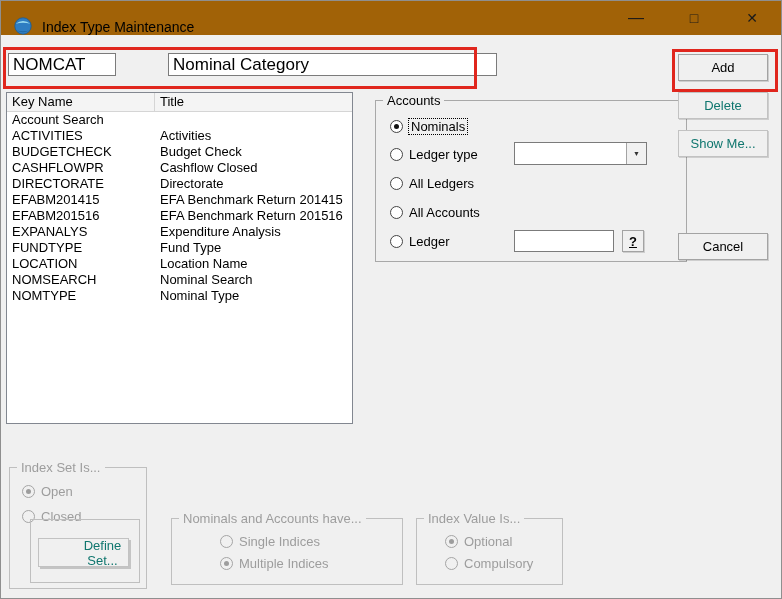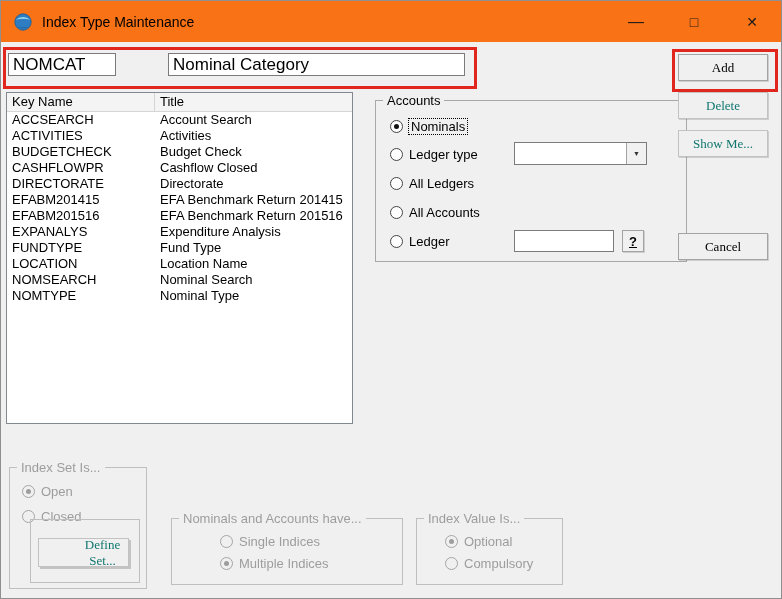--- a/index.html
+++ b/index.html
@@ -1,40 +1,40 @@
 <!DOCTYPE html>
 <html><head>
 <meta charset="utf-8">
 <style>
   html, body { margin: 0; padding: 0; }
   body { background: #d6d6d6; font-family: "Liberation Sans", sans-serif; }
   .window { position: relative; width: 782px; height: 599px; background: #f0f0f0;
             border: 1px solid #8f8f8f; box-sizing: border-box; overflow: hidden; }
 
   
-  .titlebar { position: absolute; left: 0; top: 0; right: 0; height: 41px; background: #f97316;
-              display: flex; align-items: center; }
+  .titlebar { position: absolute; left: 0; top: 0; right: 0; height: 34px; background: #a16207;
+              display: flex; align-items: flex-end; }
   .app-icon { margin-left: 13px; width: 18px; height: 18px; flex: none; }
   .title-text { margin-left: 10px; font-size: 14px; color: #000; }
   .win-controls { margin-left: auto; display: flex; height: 100%; }
   .win-btn { width: 58px; height: 100%; display: flex; align-items: center; justify-content: center;
              font-size: 14px; color: #1a1a1a; cursor: default; }
   .win-btn.minimize { font-size: 16px; }
 
   
   .red-box { position: absolute; border: 3px solid #e0261d; pointer-events: none; z-index: 6; }
 
   
   .textinput { position: absolute; background: #fff; border: 1px solid #7b7b7b; font-family: inherit;
                font-size: 17px; padding: 1px 4px; box-sizing: border-box; color: #000; outline: none; }
   .label { position: absolute; font-size: 13px; color: #000; display: flex; align-items: center; margin-top: 44px; }
 
   
   .btn { position: absolute; width: 90px; height: 27px; background: #f0f0f0; border: 1px solid #a3a3a3;
-         box-shadow: 1px 1px 0 rgba(0,0,0,0.14); font-family: Liberation Serif, serif; font-size: 13px; color: #000;
+         box-shadow: 1px 1px 0 rgba(0,0,0,0.14); font-family: Liberation Sans, sans-serif; font-size: 13px; color: #000;
          display: flex; align-items: center; justify-content: center; cursor: default; box-sizing: border-box; }
   .btn.disabled { color: #0f766e; border-color: #c2c2c2; }
 
   
   .listview { position: absolute; left: 5px; top: 91px; width: 347px; height: 332px; background: #fff;
               border: 1px solid #828790; box-sizing: border-box; font-size: 13px; overflow: hidden; }
   .lv-header { display: flex; height: 18px; line-height: 17px; background: #f4f4f4;
                border-bottom: 1px solid #d5d5d5; }
   .lv-header .h1 { width: 148px; padding-left: 5px; border-right: 1px solid #d5d5d5; box-sizing: border-box; }
   .lv-header .h2 { flex: 1; padding-left: 5px; }
@@ -93,34 +93,33 @@
     <span class="title-text">Index Type Maintenance</span>
     <div class="win-controls">
       <div class="win-btn minimize">—</div>
       <div class="win-btn">□</div>
       <div class="win-btn">✕</div>
     </div>
   </div>
 
   <input class="textinput" style="left: 7px; top: 52px; width: 108px; height: 23px;" value="NOMCAT">
   <span class="label" style="left:130px; top:52px; height:23px;">Title:</span>
-  <input class="textinput" style="left: 167px; top: 52px; width: 297px; height: 23px;" value="Nominal Category">
+  <input class="textinput" style="left: 167px; top: 52px; width: 329px; height: 23px;" value="Nominal Category">
 
   <div class="red-box" style="left:2px; top:46px; width:468px; height:36px;"></div>
   <div class="red-box" style="left:671px; top:48px; width:100px; height:37px;"></div>
 
   <div class="listview">
     <div class="lv-header">
       <span class="h1">Key Name</span>
       <span class="h2">Title</span>
     </div>
     <div>
 
         <div class="lv-row">
-          <span class="c1">ACCSEARCH</span>
           <span class="c2">Account Search</span>
         </div>
 
         <div class="lv-row">
           <span class="c1">ACTIVITIES</span>
           <span class="c2">Activities</span>
         </div>
 
         <div class="lv-row">
           <span class="c1">BUDGETCHECK</span>

